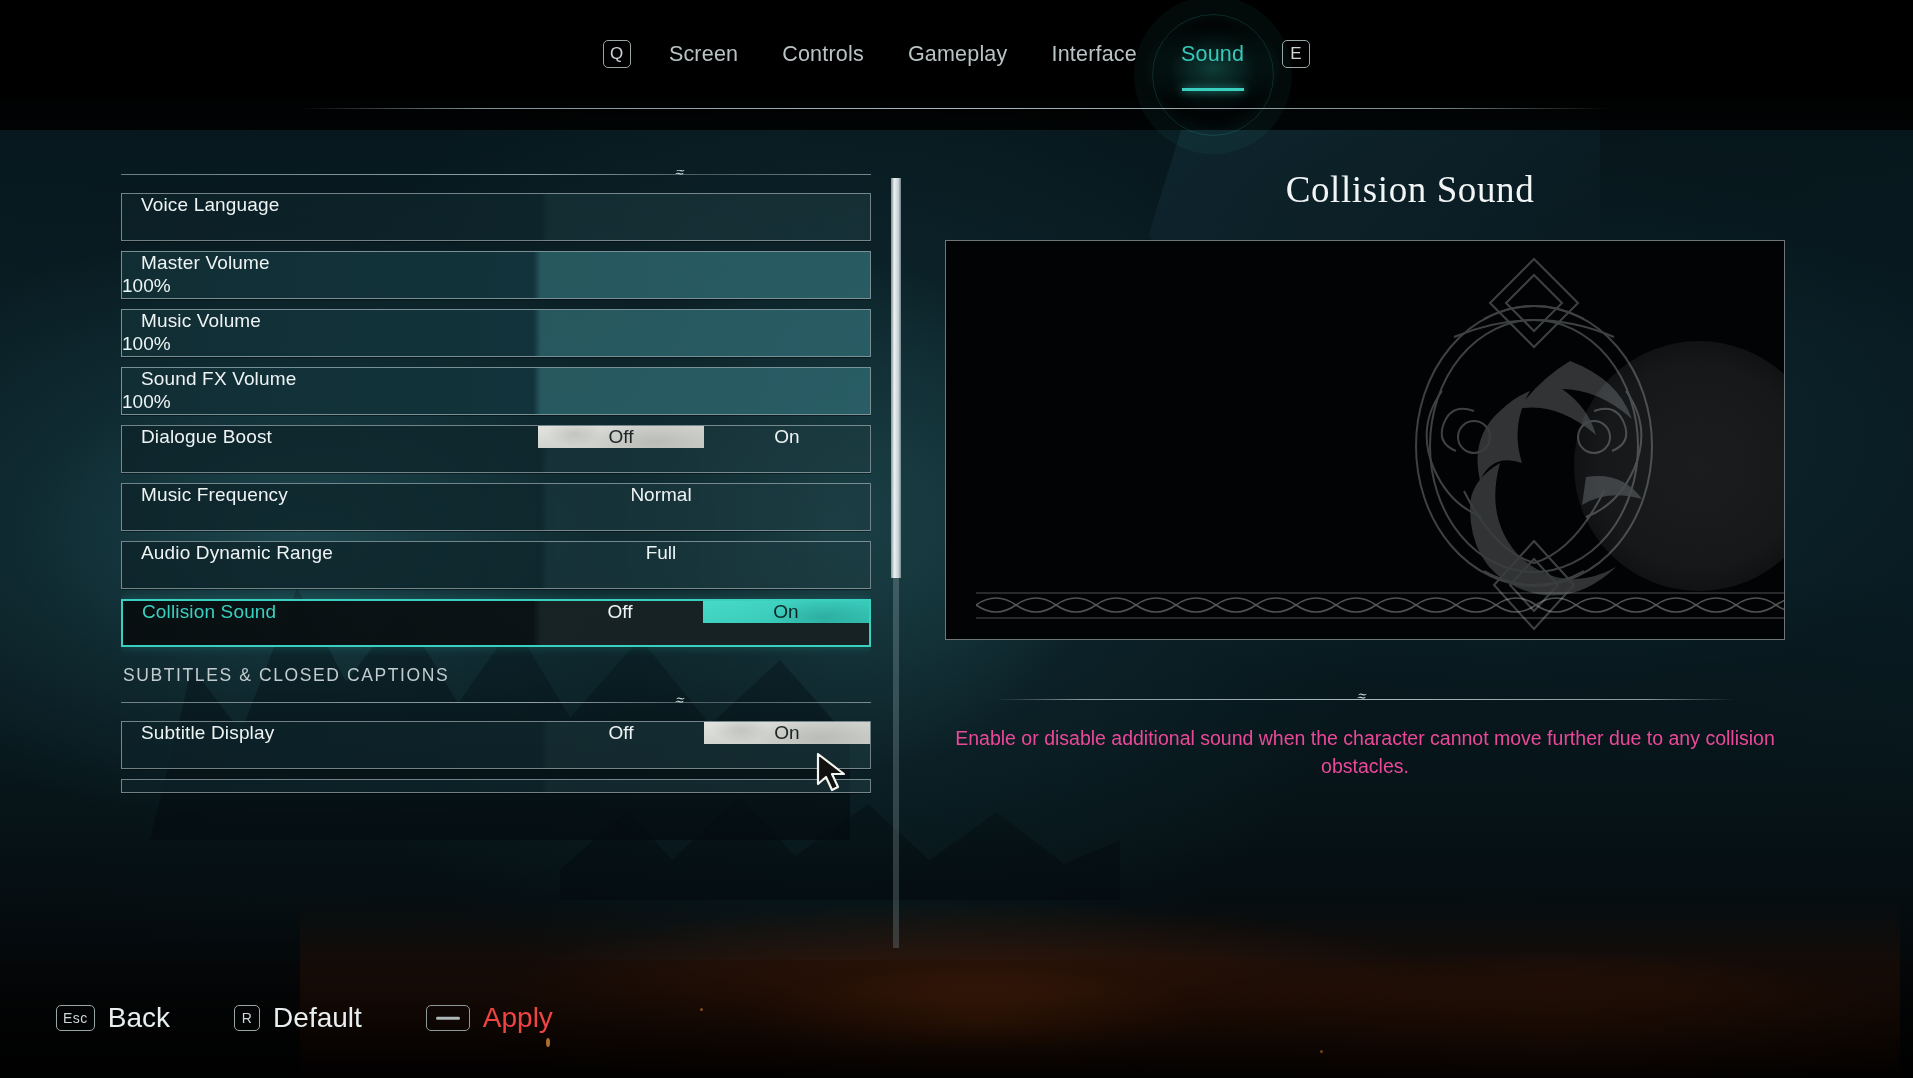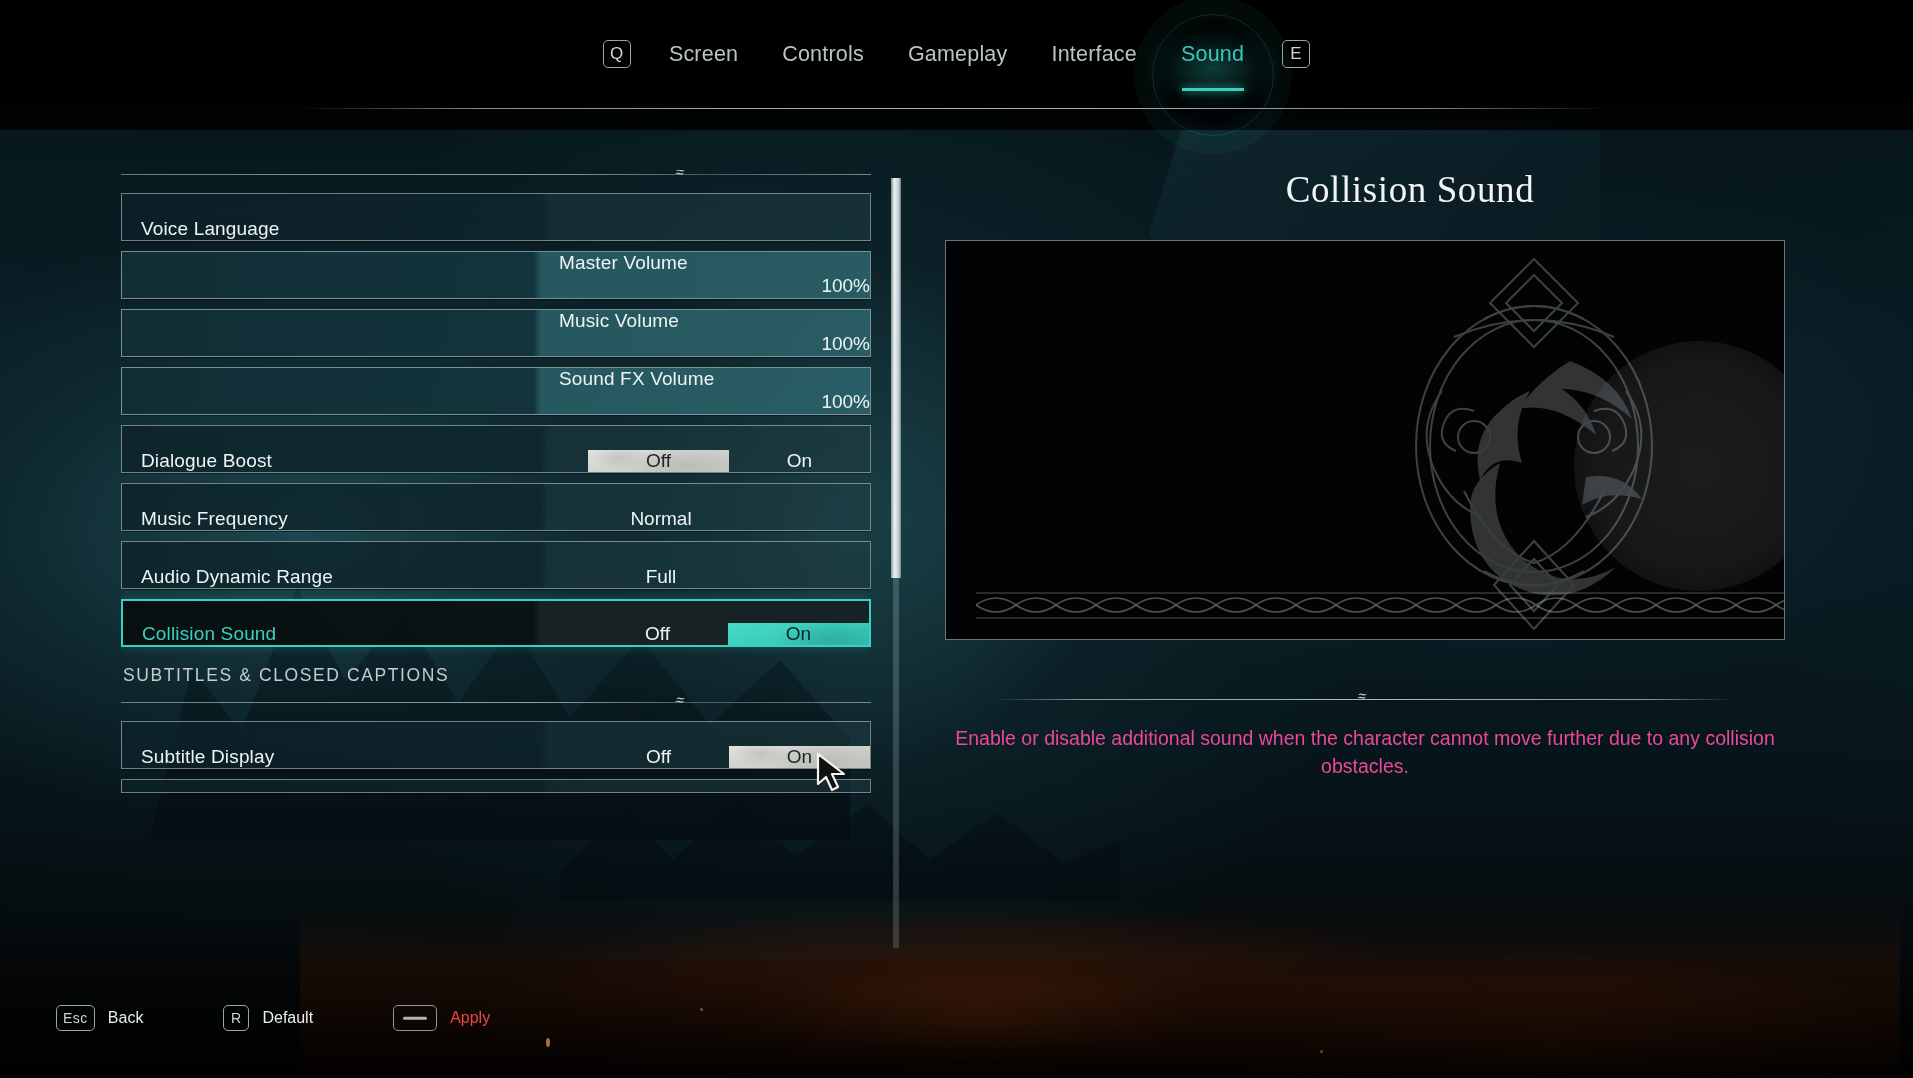--- a/index.html
+++ b/index.html
@@ -112,21 +112,21 @@
   .section-rule::before{
     content:""; position:absolute; left:0; top:4px; width:100%; height:1px;
     background:linear-gradient(to right, rgba(190,205,208,.55) 0%, rgba(190,205,208,.75) 55%, rgba(190,205,208,.35) 78%, rgba(190,205,208,.6) 100%);
   }
   .section-rule::after{
     content:"\2248"; position:absolute; left:74%; top:-7px; font-size:15px;
     color:#cfd8da; background:transparent; transform:skewX(-18deg);
   }
   .row{
     position:relative; height:48px; margin-bottom:10px;
-    display:flex; align-items:flex-end;
+    display:flex; align-items:flex-start;
     border:1px solid rgba(196,210,213,.55);
     background:linear-gradient(to right, rgba(12,34,40,.80) 0%, rgba(14,38,44,.80) 55%, rgba(14,38,44,.80) 56%, rgba(26,54,60,.62) 57%, rgba(30,60,66,.55) 100%);
     box-shadow:0 1px 0 rgba(0,0,0,.4);
     cursor:pointer;
   }
   .row .label{
     flex:0 0 auto; width:330px; display:flex; align-items:center;
     padding-left:19px; font-size:19px; color:#eef3f4; letter-spacing:.15px;
   }
   .row .value{
@@ -143,21 +143,21 @@
     position:absolute; left:0; top:0; height:100%; width:100%;
     background:linear-gradient(to right, rgba(16,44,50,.9) 0%, rgba(18,50,58,.9) 55%, rgba(48,106,112,.55) 56%, rgba(52,112,120,.50) 100%);
   }
   .row.slider .label, .row.slider .value{ position:relative; z-index:2; }
 
   
   .seg{
     flex:0 0 auto; display:flex; align-items:stretch; margin-left:auto;
   }
   .seg .opt{
-    width:141px; display:flex; align-items:center; justify-content:center;
+    width:166px; display:flex; align-items:center; justify-content:center;
     font-size:19px; color:#eef3f4; position:relative;
   }
   .seg .opt.sel{
     color:#1d2426;
     background:
       radial-gradient(ellipse 90px 30px at 70% 70%, rgba(140,140,138,.30) 0%, rgba(0,0,0,0) 70%),
       radial-gradient(ellipse 40px 18px at 22% 35%, rgba(120,122,118,.22) 0%, rgba(0,0,0,0) 70%),
       linear-gradient(170deg,#e2e3df 0%,#d2d4cf 45%,#c9ccc6 100%);
   }
 
@@ -232,24 +232,24 @@
     position:absolute; left:20px; top:575px; width:860px;
     text-align:center; font-size:19.5px; line-height:1.42; color:#ec4899;
   }
 
   
   #cursor{ position:absolute; left:816px; top:752px; z-index:40; pointer-events:none; }
 
   
   #footer{
     position:absolute; left:0; bottom:0; width:1913px; height:120px; z-index:25;
-    display:flex; align-items:center; padding-left:56px; gap:16px;
+    display:flex; align-items:center; padding-left:56px; gap:0px;
   }
   .fitem{ display:flex; align-items:center; gap:13px; margin-right:64px; }
-  .fitem .flabel{ font-size:16px; color:#e9eff0;text-align:right; }
+  .fitem .flabel{ font-size:28px; color:#e9eff0;text-align:right; }
   .fitem.disabled .flabel{ color:#ef4444; }
   .keycap.sm{ font-size:14px; min-width:26px; height:26px; border-width:1.5px; }
   .keycap.space{
     width:44px; height:26px; position:relative; border-color:#8e9799;
   }
   .keycap.space .sp{
     position:absolute; left:9px; right:9px; top:50%; height:2.5px;
     background:#aeb7b9; transform:translateY(-50%); border-radius:2px;
   }
 </style>

